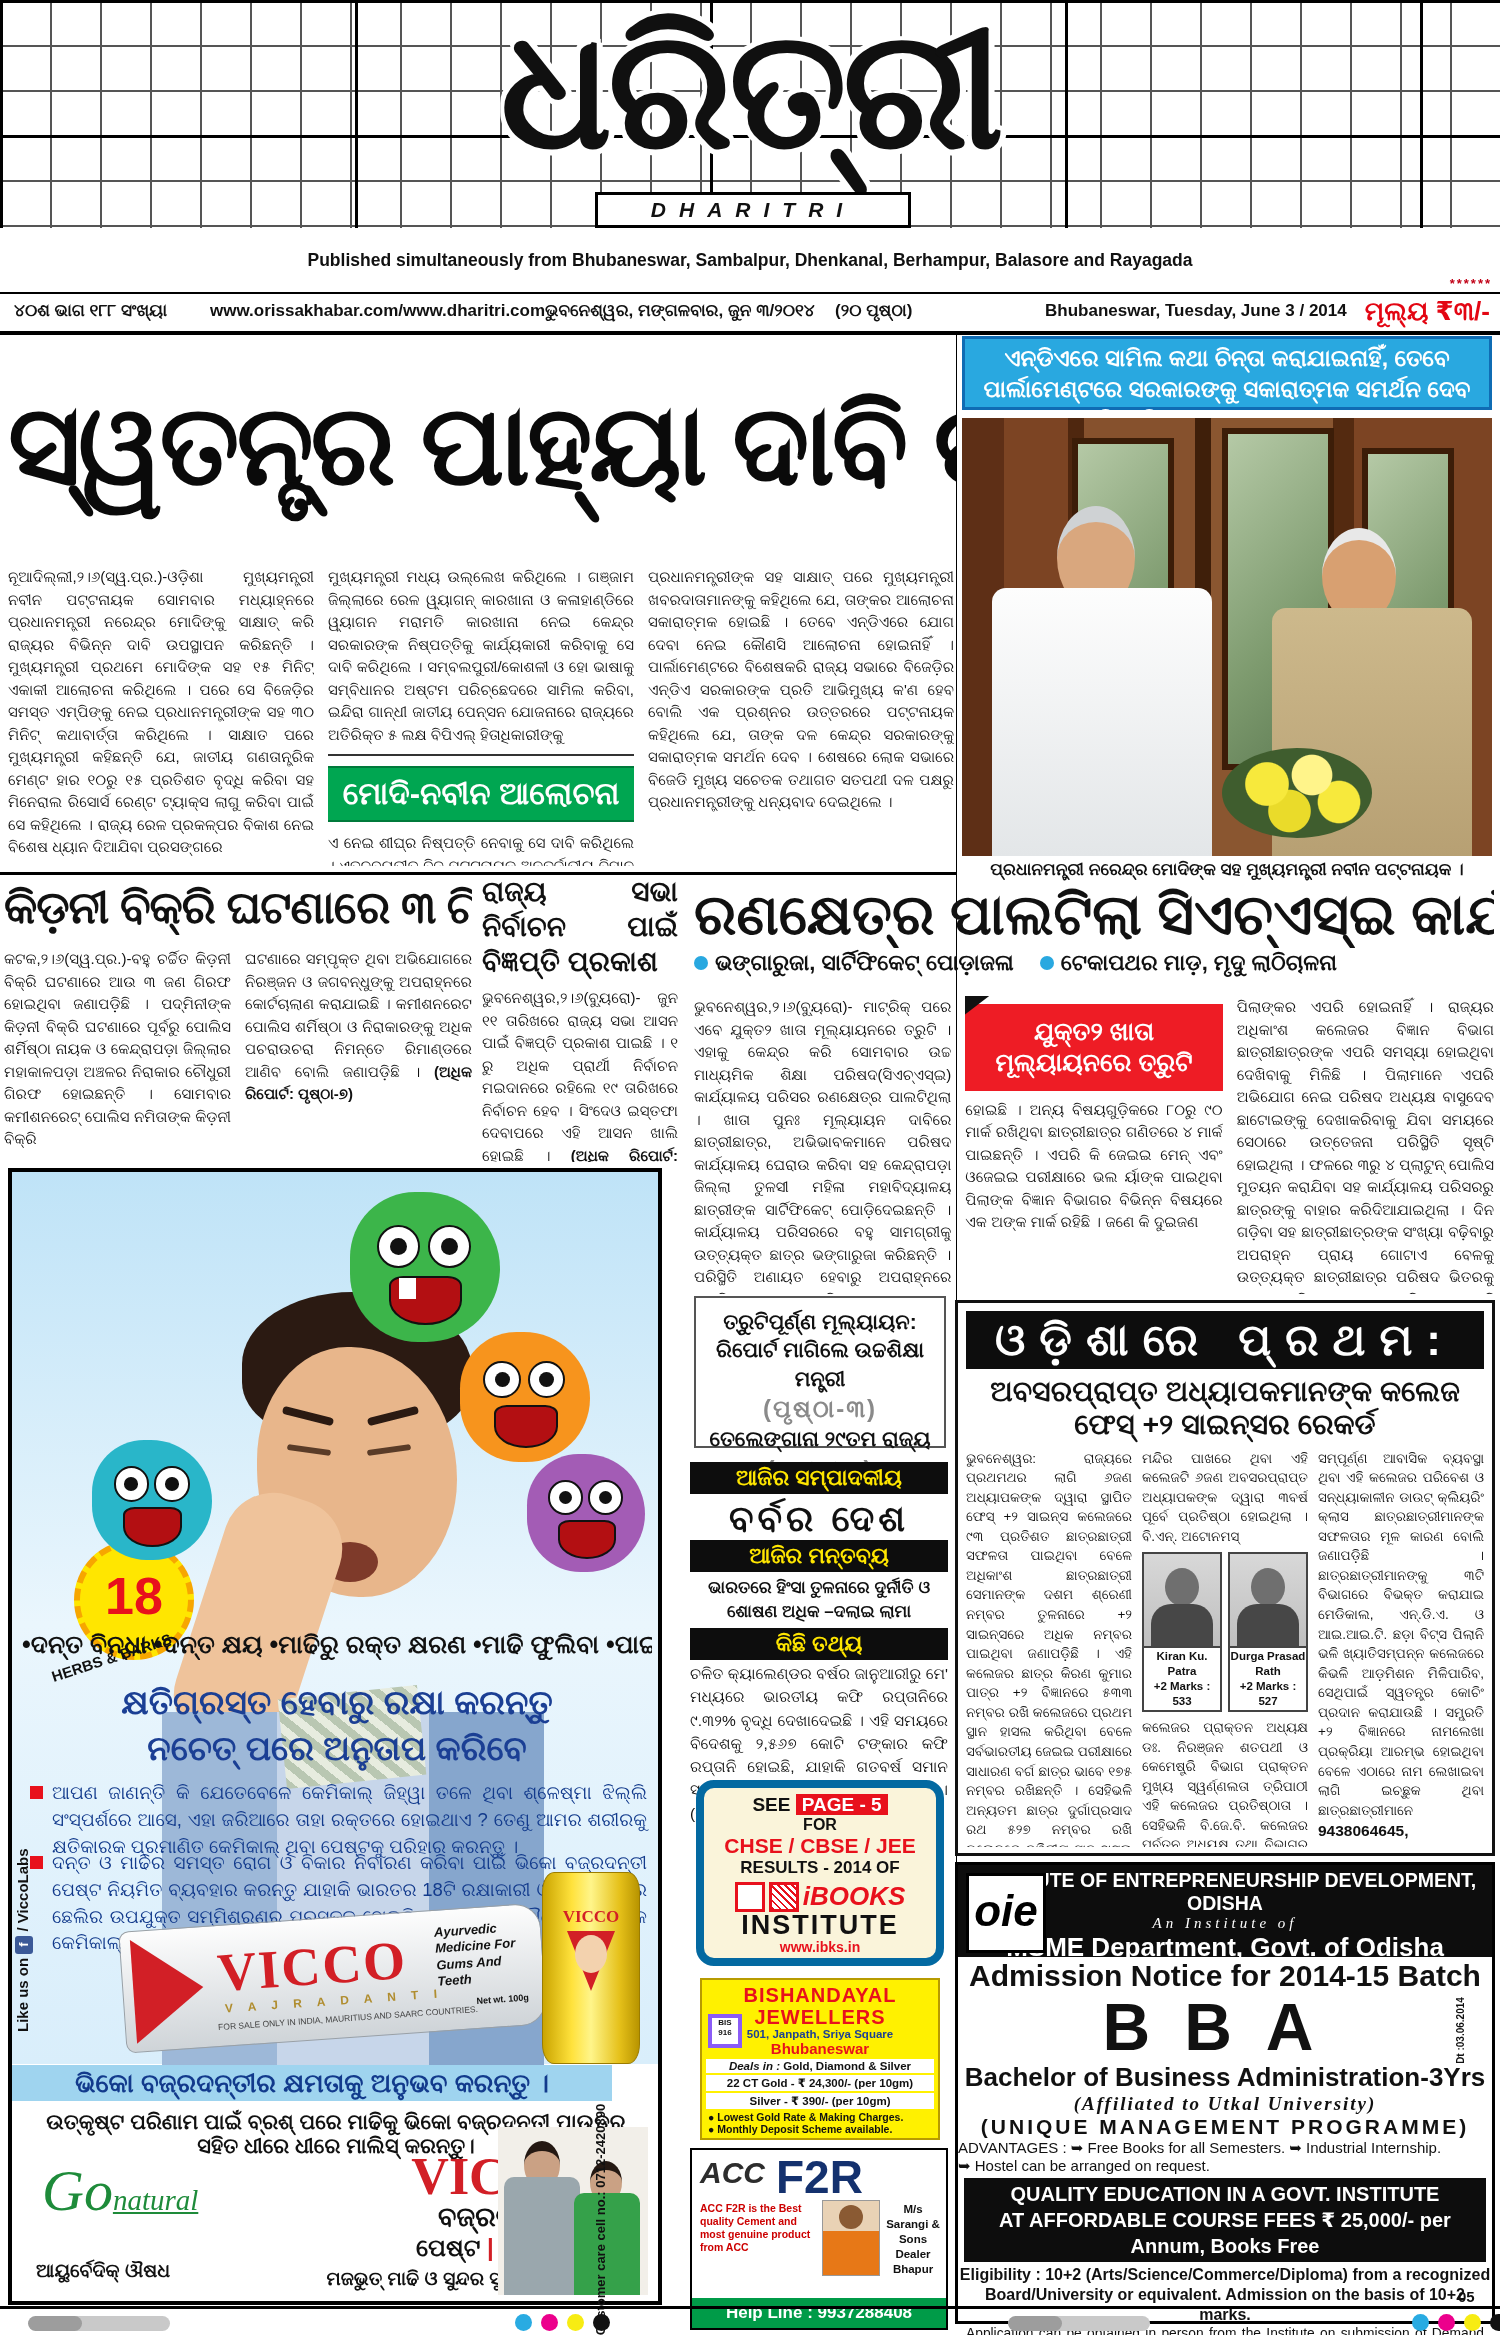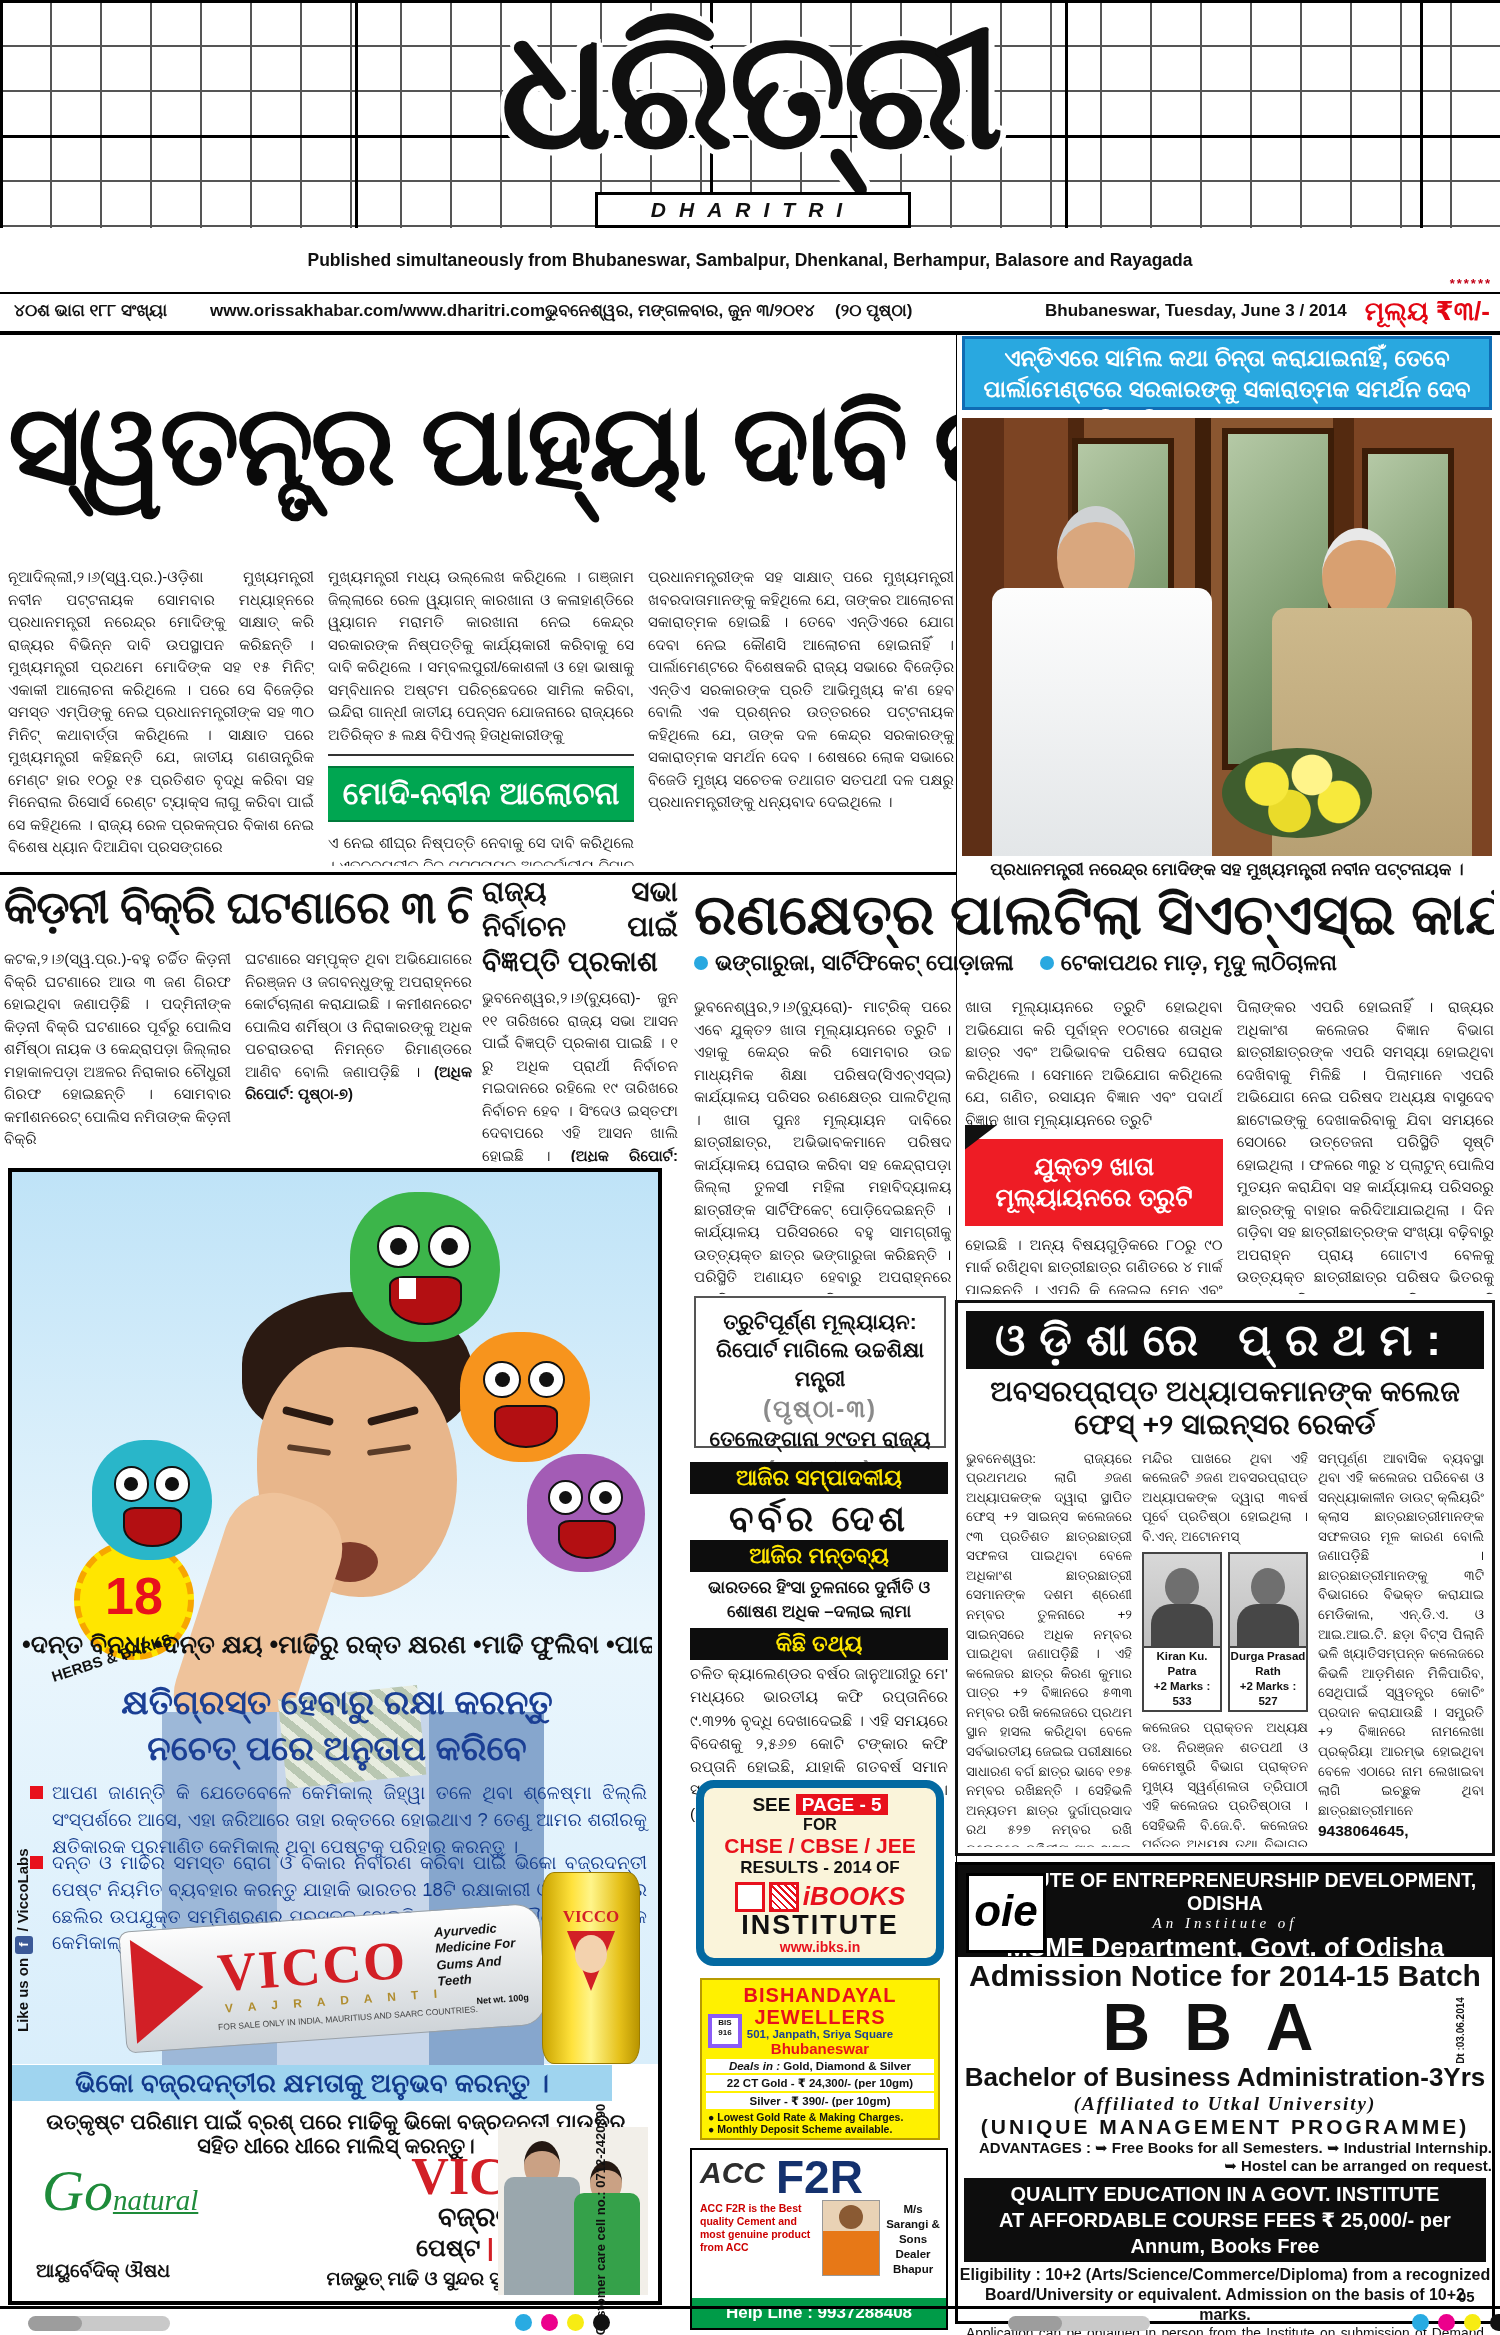--- a/index.html
+++ b/index.html
@@ -188,21 +188,21 @@
   .oie{position:absolute;left:8px;top:8px;width:74px;height:74px;background:#fff;border:3px solid #000;
     color:#000;font-size:44px;font-weight:900;line-height:70px;text-align:center;font-style:italic;}
   .ied-h1{font-size:19.5px;font-weight:900;}
   .ied-h2{font-size:15px;font-style:italic;font-family:"Liberation Serif",serif;letter-spacing:4px;}
   .ied-h3{font-size:26px;font-weight:900;}
   .ied-notice{font-size:30px;font-weight:900;text-align:center;margin-top:2px;}
   .ied-bba{font-size:66px;font-weight:900;text-align:center;letter-spacing:34px;line-height:1.05;}
   .ied-sub{font-size:26px;font-weight:900;text-align:center;}
   .ied-aff{font-size:19px;font-weight:900;font-style:italic;text-align:center;font-family:"Liberation Serif",serif;letter-spacing:2px;}
   .ied-uni{font-size:21px;font-weight:900;text-align:center;letter-spacing:3px;}
-  .ied-adv{font-size:15px;font-weight:bold;text-align:right;}
+  .ied-adv{font-size:15px;font-weight:normal;text-align:left;}
   .ied-quality{background:#0d0d0d;color:#fff;text-align:center;font-weight:900;font-size:20px;line-height:1.3;
     margin:3px 6px;padding:3px 0;}
   .ied-eли{font-size:16px;font-weight:900;text-align:center;line-height:1.25;}
   .ied-app{font-size:13.8px;line-height:1.3;text-align:justify;padding:0 8px;}
   .ied-dt{position:absolute;right:-2px;top:160px;transform:rotate(-90deg);font-size:10px;font-weight:bold;}
   .pageno{left:1458px;top:2288px;font-size:15px;font-weight:900;}
   
   .footline{left:0;top:2306px;width:1500px;height:0;border-top:3px solid #000;}
   .pill{top:2316px;width:142px;height:15px;border-radius:8px;background:#c9c9c9;overflow:hidden;}
   .pill::before{content:"";position:absolute;left:0;top:0;width:38%;height:100%;background:#9d9d9d;border-radius:8px;}
@@ -271,21 +271,20 @@
 </div>
 
 <div class="abs h-chse">ରଣକ୍ଷେତ୍ର ପାଲଟିଲା ସିଏଚ୍‌ଏସ୍‌ଇ କାର୍ଯ୍ୟାଳୟ</div>
 <div class="abs chse-bullets">
   <span><i class="dot"></i><span>ଭଙ୍ଗାରୁଜା, ସାର୍ଟିଫିକେଟ୍ ପୋଡ଼ାଜଳା</span></span>
   <span><i class="dot"></i><span>ଟେକାପଥର ମାଡ଼, ମୃଦୁ ଲାଠିଚାଳନା</span></span>
 </div>
 <div class="abs chse-cols cols bodytext">
   <div>ଭୁବନେଶ୍ୱର,୨।୬(ବ୍ୟୁରୋ)- ମାଟ୍ରିକ୍ ପରେ ଏବେ ଯୁକ୍ତ୨ ଖାତା ମୂଲ୍ୟାୟନରେ ତ୍ରୁଟି । ଏହାକୁ କେନ୍ଦ୍ର କରି ସୋମବାର ଉଚ୍ଚ ମାଧ୍ୟମିକ ଶିକ୍ଷା ପରିଷଦ(ସିଏଚ୍‌ଏସ୍‌ଇ) କାର୍ଯ୍ୟାଳୟ ପରିସର ରଣକ୍ଷେତ୍ର ପାଲଟିଥିଲା । ଖାତା ପୁନଃ ମୂଲ୍ୟାୟନ ଦାବିରେ ଛାତ୍ରୀଛାତ୍ର, ଅଭିଭାବକମାନେ ପରିଷଦ କାର୍ଯ୍ୟାଳୟ ଘେରାଉ କରିବା ସହ କେନ୍ଦ୍ରାପଡ଼ା ଜିଲ୍ଲା ତୁଳସୀ ମହିଳା ମହାବିଦ୍ୟାଳୟ ଛାତ୍ରୀଙ୍କ ସାର୍ଟିଫିକେଟ୍ ପୋଡ଼ିଦେଇଛନ୍ତି । କାର୍ଯ୍ୟାଳୟ ପରିସରରେ ବହୁ ସାମଗ୍ରୀକୁ ଉତ୍ତ୍ୟକ୍ତ ଛାତ୍ର ଭଙ୍ଗାରୁଜା କରିଛନ୍ତି । ପରିସ୍ଥିତି ଅଣାୟତ ହେବାରୁ ଅପରାହ୍ନରେ ପୋଲିସ ପକ୍ଷରୁ ମୃଦୁ ଲାଠିଚାଳନା କରାଯାଇଥିଲା । ଏଥିରେ ଜଣେ ଛାତ୍ର ଆହତ ହୋଇଛନ୍ତି । ୬ ଘଣ୍ଟାରୁ ଅଧିକ ସମୟ ଧରି ପରିସ୍ଥିତି ଉତ୍ତେଜନା ରହିବା ପରେ ଉଚ୍ଚଶିକ୍ଷା ବିଭାଗ ପକ୍ଷରୁ ଘଟଣାରେ ହସ୍ତକ୍ଷେପ କରାଯାଇଛି । ତଥାପି ପରିସ୍ଥିତିକୁ ଦୃଷ୍ଟିରେ ରଖି ପରିଷଦ ପରିସରରେ ୨ ପ୍ଲାଟୁନ୍‌ରୁ ଅଧିକ ପୋଲିସ ମୁତୟନ ହୋଇଛନ୍ତି ।</div>
   <div>
-    <span>ଖାତା ମୂଲ୍ୟାୟନରେ ତ୍ରୁଟି ହୋଇଥିବା ଅଭିଯୋଗ କରି ପୂର୍ବାହ୍ନ ୧୦ଟାରେ ଶତାଧିକ ଛାତ୍ର ଏବଂ ଅଭିଭାବକ ପରିଷଦ ଘେରାଉ କରିଥିଲେ । ସେମାନେ ଅଭିଯୋଗ କରିଥିଲେ ଯେ, ଗଣିତ, ରସାୟନ ବିଜ୍ଞାନ ଏବଂ ପଦାର୍ଥ ବିଜ୍ଞାନ ଖାତା ମୂଲ୍ୟାୟନରେ ତ୍ରୁଟି</span>
     <div class="red-box">ଯୁକ୍ତ୨ ଖାତା ମୂଲ୍ୟାୟନରେ ତ୍ରୁଟି</div>
     <span>ହୋଇଛି । ଅନ୍ୟ ବିଷୟଗୁଡ଼ିକରେ ୮୦ରୁ ୯୦ ମାର୍କ ରଖିଥିବା ଛାତ୍ରୀଛାତ୍ର ଗଣିତରେ ୪ ମାର୍କ ପାଇଛନ୍ତି । ଏପରି କି ଜେଇଇ ମେନ୍ ଏବଂ ଓଜେଇଇ ପରୀକ୍ଷାରେ ଭଲ ର୍ୟାଙ୍କ ପାଇଥିବା ପିଲାଙ୍କ ବିଜ୍ଞାନ ବିଭାଗର ବିଭିନ୍ନ ବିଷୟରେ ଏକ ଅଙ୍କ ମାର୍କ ରହିଛି । ଜଣେ କି ଦୁଇଜଣ</span>
   </div>
   <div><span>ପିଲାଙ୍କର ଏପରି ହୋଇନାହିଁ । ରାଜ୍ୟର ଅଧିକାଂଶ କଲେଜର ବିଜ୍ଞାନ ବିଭାଗ ଛାତ୍ରୀଛାତ୍ରଙ୍କ ଏପରି ସମସ୍ୟା ହୋଇଥିବା ଦେଖିବାକୁ ମିଳିଛି । ପିଲାମାନେ ଏପରି ଅଭିଯୋଗ ନେଇ ପରିଷଦ ଅଧ୍ୟକ୍ଷ ବାସୁଦେବ ଛାଟୋଇଙ୍କୁ ଦେଖାକରିବାକୁ ଯିବା ସମୟରେ ସେଠାରେ ଉତ୍ତେଜନା ପରିସ୍ଥିତି ସୃଷ୍ଟି ହୋଇଥିଲା । ଫଳରେ ୩ରୁ ୪ ପ୍ଲାଟୁନ୍ ପୋଲିସ ମୁତୟନ କରାଯିବା ସହ କାର୍ଯ୍ୟାଳୟ ପରିସରରୁ ଛାତ୍ରଙ୍କୁ ବାହାର କରିଦିଆଯାଇଥିଲା । ଦିନ ଗଡ଼ିବା ସହ ଛାତ୍ରୀଛାତ୍ରଙ୍କ ସଂଖ୍ୟା ବଢ଼ିବାରୁ ଅପରାହ୍ନ ପ୍ରାୟ ଗୋଟାଏ ବେଳକୁ ଉତ୍ତ୍ୟକ୍ତ ଛାତ୍ରୀଛାତ୍ର ପରିଷଦ ଭିତରକୁ ଧସେଇ ପଶିବାକୁ ଉଦ୍ୟମ କରିଥିଲେ । ଏହି ସମୟରେ ଉଚ୍ଚଶିକ୍ଷା ବିଭାଗର ବରିଷ୍ଠ ଅଧିକାରୀମାନେ ଘଟଣାସ୍ଥଳରେ ପହଞ୍ଚି ଘନ ଘନ ବୈଠକ ଡାକିଥିଲେ । ୨ରୁ ୩ ଥର ବୈଠକ ବସିଥିଲେ ମଧ୍ୟ କିଛି ସୁଫଳ ମିଳି ନ ଥିଲା ।</span> </div>
 </div>
 
 <div class="abs teaser-box">
   <div>ତ୍ରୁଟିପୂର୍ଣ୍ଣ ମୂଲ୍ୟାୟନ: ରିପୋର୍ଟ ମାଗିଲେ ଉଚ୍ଚଶିକ୍ଷା ମନ୍ତ୍ରୀ</div>
   <div class="teaser-page">(ପୃଷ୍ଠା-୩)</div>
   <div>ତେଲେଙ୍ଗାନା ୨୯ତମ ରାଜ୍ୟ</div>

